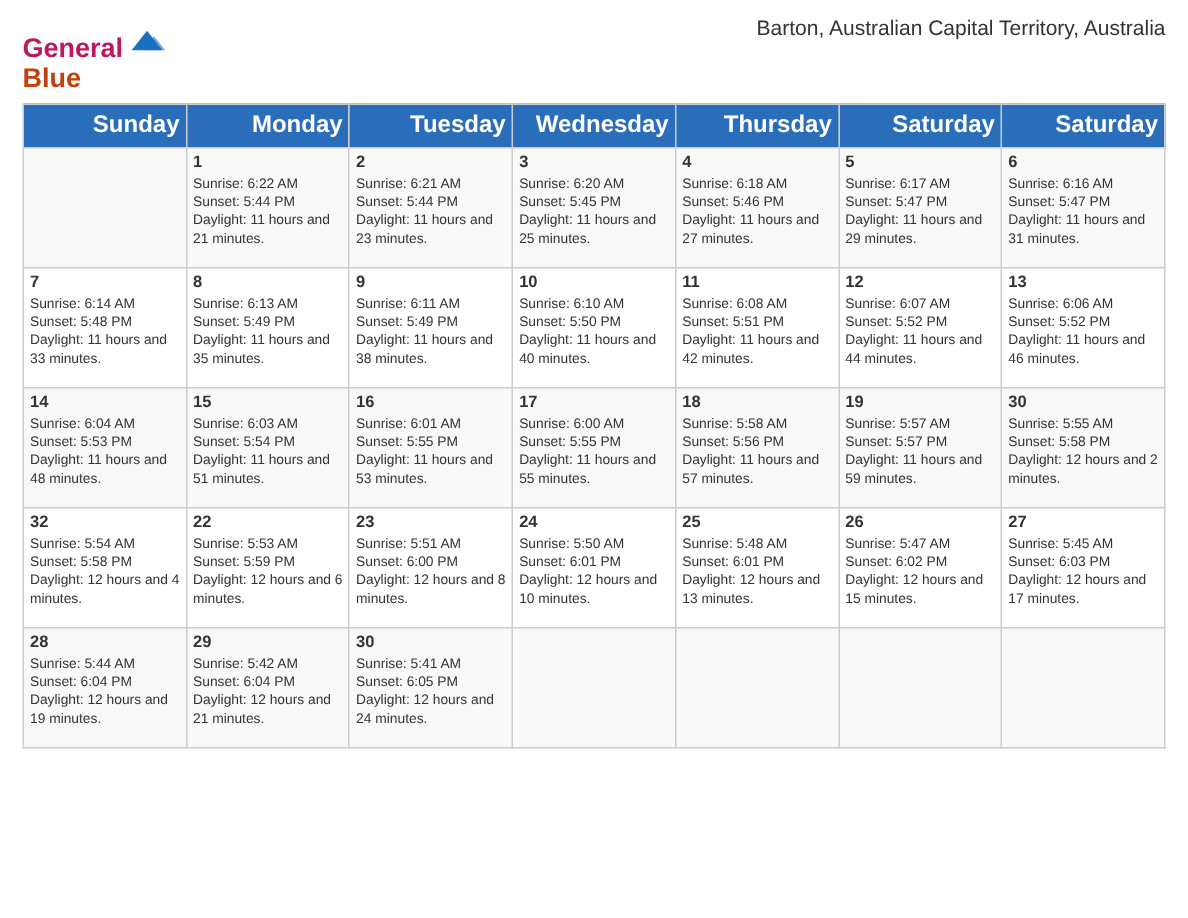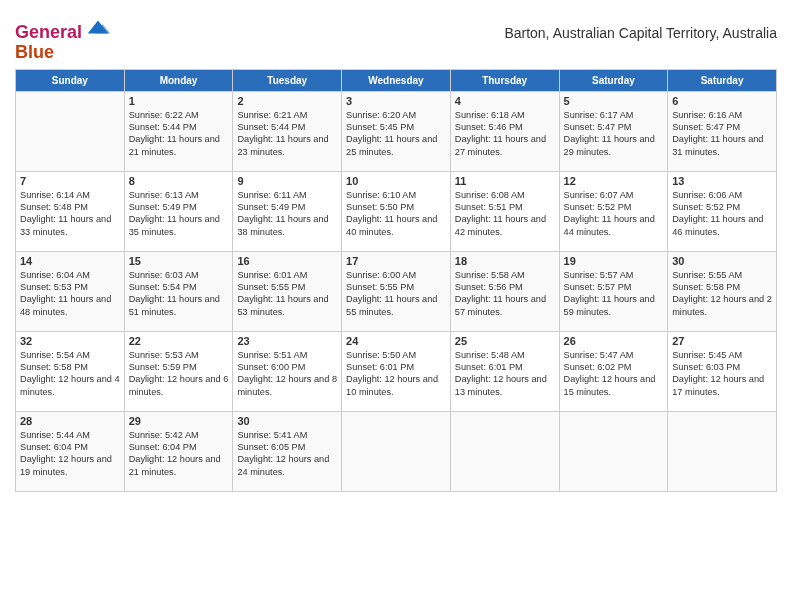--- a/index.html
+++ b/index.html
@@ -39,34 +39,33 @@
     }
     .month-title {
       font-size: 36px;
       font-weight: bold;
       color: #333;
       line-height: 1.1;
     }
     .subtitle {
       font-size: 14px;
       color: #333;
-      margin-top: 15px;
     }
     .calendar {
       width: 100%;
       border-collapse: collapse;
       margin-top: 6px;
     }
     .calendar th {
       background-color: #2a6ebb;
       color: #fff;
-      font-size: 10px;
+      font-size: 16px;
       font-weight: bold;
       padding: 5px 4px;
-      text-align: center;
+      text-align: right;
       border: 1px solid #ccc;
     }
     .calendar td {
       border: 1px solid #ccc;
       vertical-align: top;
       padding: 3px 4px;
       font-size: 9.5px;
       color: #333;
       width: calc(100% / 7);
       height: 80px;

